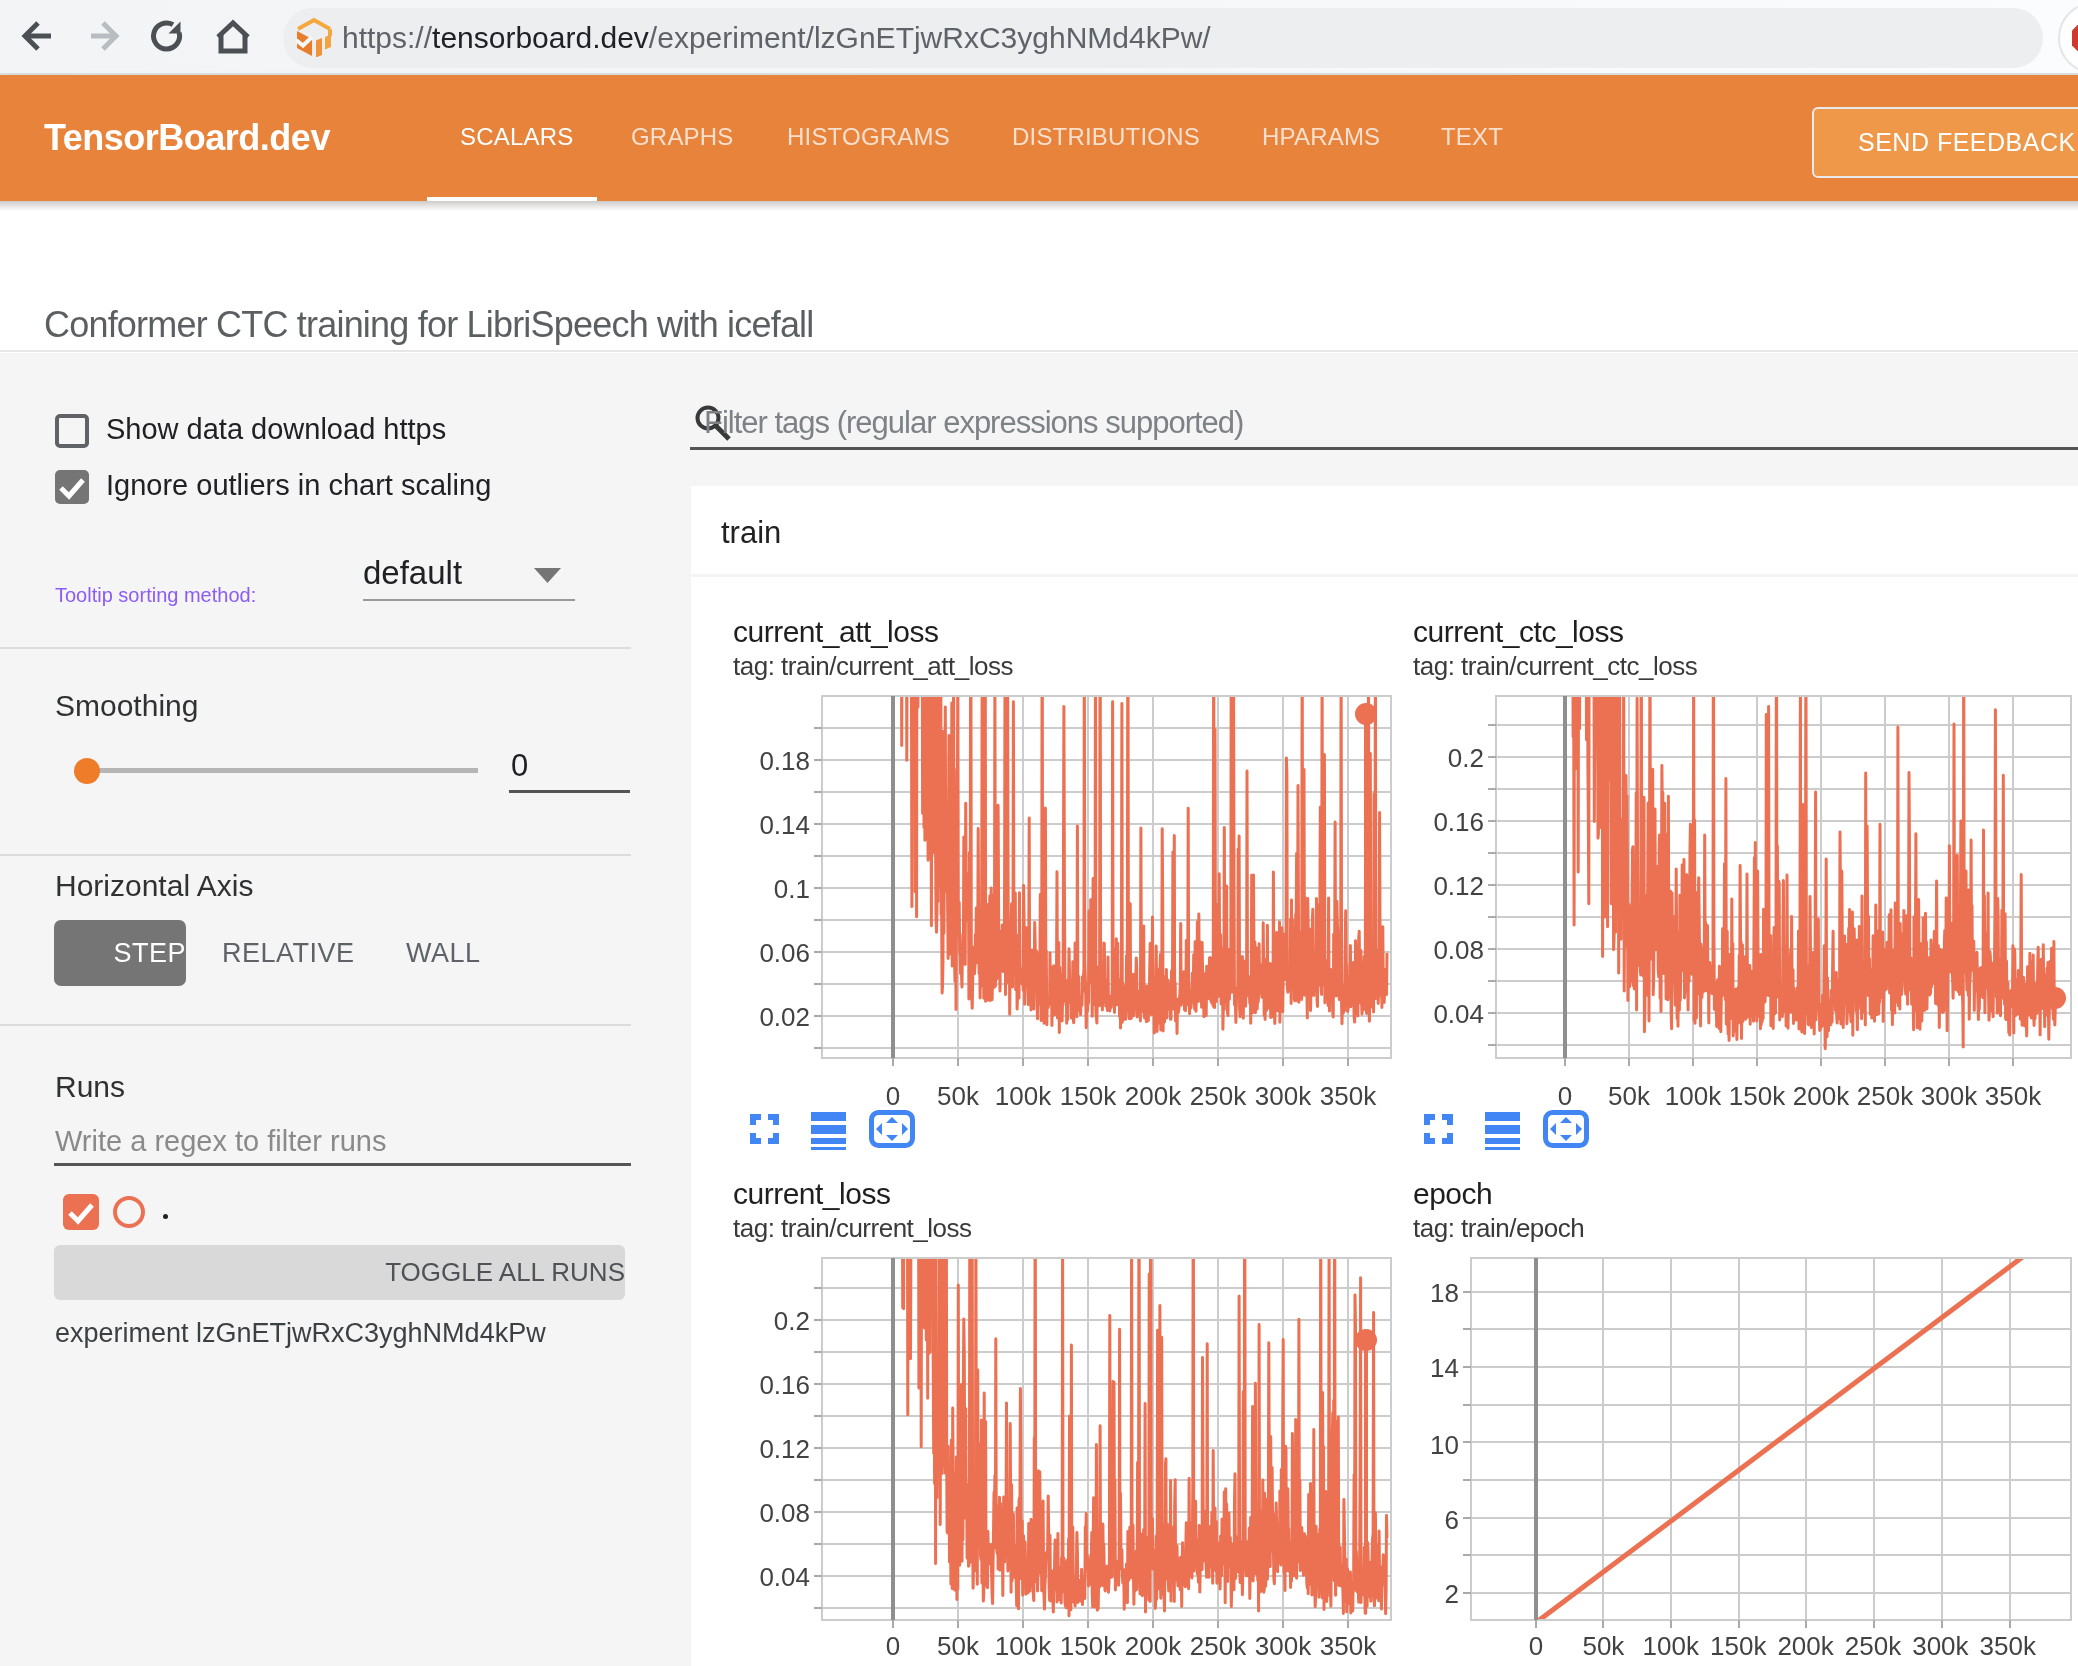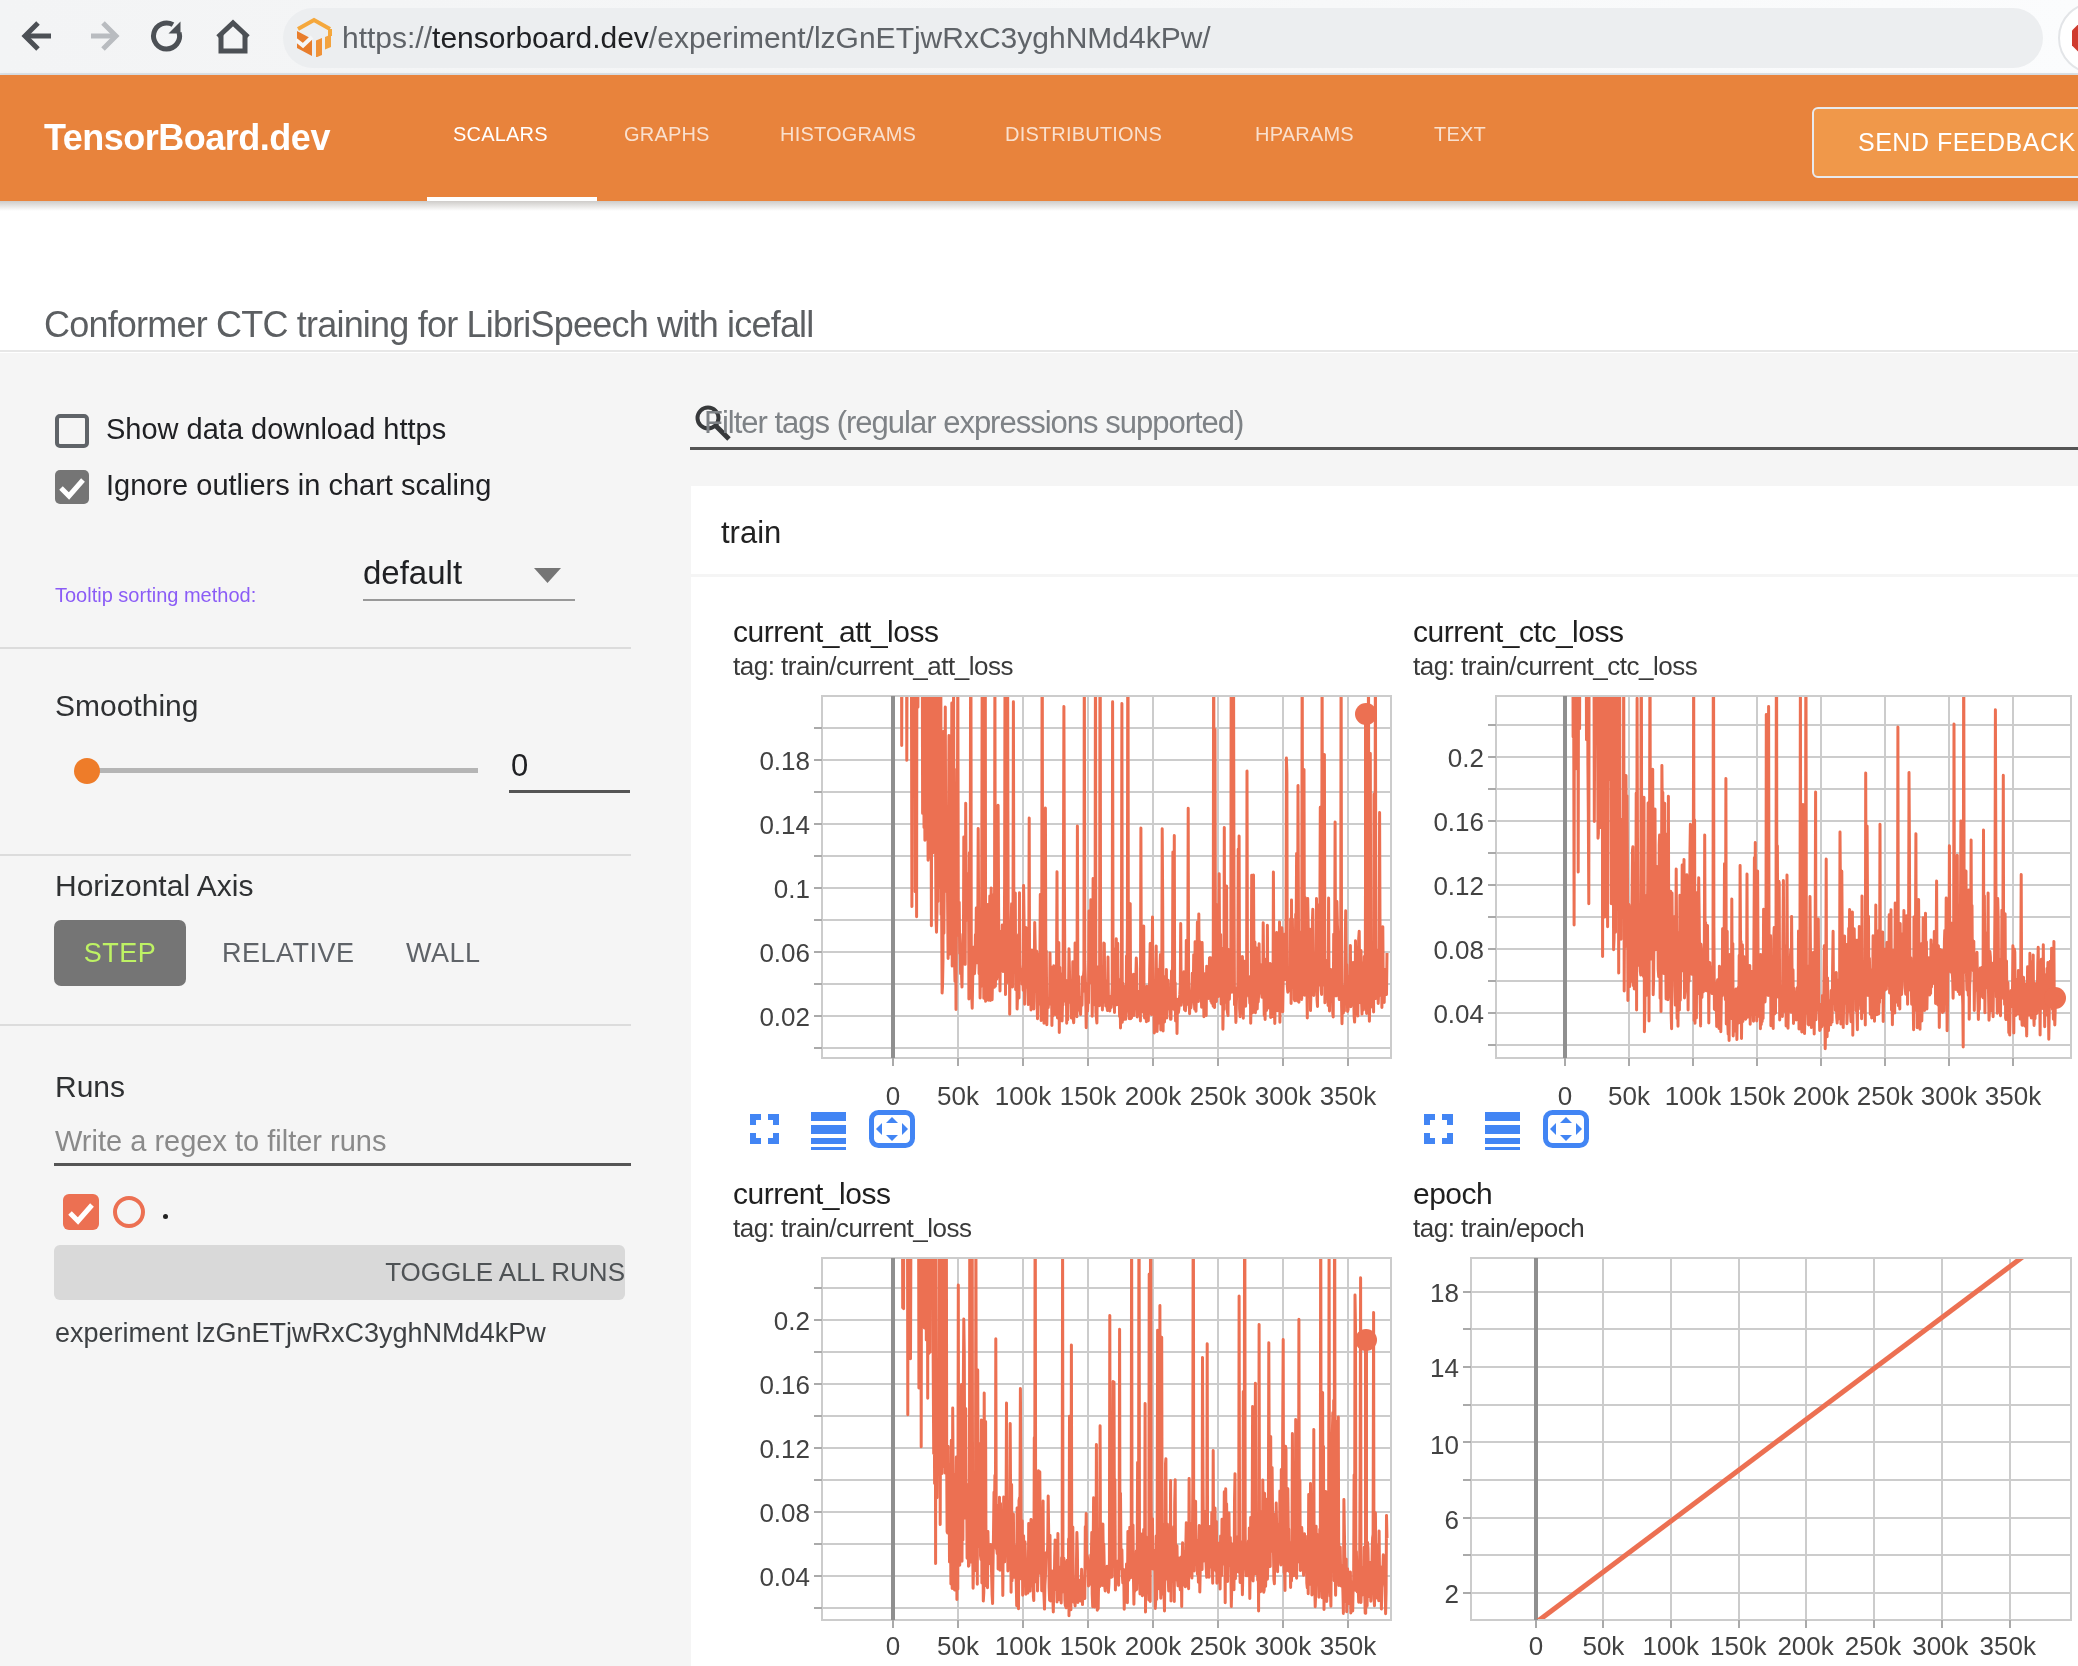--- a/index.html
+++ b/index.html
@@ -37,21 +37,21 @@
 <polygon points="29,20 35,17.5 35,30 29,32.5" fill="#f3a33f"></polygon>
 </svg>
 <div class="abs" style="left:342px;top:0;height:77px;line-height:75px;font-size:30px;white-space:nowrap">
 <span style="color:#5f6368">https://</span><span style="color:#202124">tensorboard.dev</span><span style="color:#5f6368">/experiment/lzGnETjwRxC3yghNMd4kPw/</span>
 </div>
 <div class="abs" style="left:2058px;top:2px;width:72px;height:72px;background:#fff;border:2px solid #e3e5e8;border-radius:50%"></div>
 <div class="abs" style="left:2072px;top:19px;width:38px;height:38px;background:#cf3a2e;clip-path:polygon(30% 0,70% 0,100% 30%,100% 70%,70% 100%,30% 100%,0 70%,0 30%)"></div>
 
 <div class="abs" style="left:0;top:75px;width:2078px;height:126px;background:#e8833c;box-shadow:0 4px 7px rgba(0,0,0,0.28)"></div>
 <div class="abs" style="left:44px;top:75px;height:126px;line-height:126px;font-size:36px;font-weight:bold;letter-spacing:-0.5px;color:#fff">TensorBoard.dev</div>
-<div class="abs" style="left:0;top:75px;width:1840px;height:126px;font-size:20px;letter-spacing:0.2px;color:rgba(255,255,255,0.75)">
+<div class="abs" style="left:7px;top:75px;width:1840px;height:126px;font-size:24px;letter-spacing:0.2px;color:rgba(255,255,255,0.75)">
   <span class="abs" style="left:453px;top:48px;color:#fff">SCALARS</span>
   <span class="abs" style="left:624px;top:48px">GRAPHS</span>
   <span class="abs" style="left:780px;top:48px">HISTOGRAMS</span>
   <span class="abs" style="left:1005px;top:48px">DISTRIBUTIONS</span>
   <span class="abs" style="left:1255px;top:48px">HPARAMS</span>
   <span class="abs" style="left:1434px;top:48px">TEXT</span>
 </div>
 <div class="abs" style="left:427px;top:197px;width:170px;height:4px;background:#fff"></div>
 <div class="abs" style="left:1812px;top:107px;width:330px;height:71px;background:#f0984a;border:2px solid #e8eaed;border-radius:6px;color:#fff;font-size:25px;letter-spacing:0.5px;line-height:67px;padding-left:44px;white-space:nowrap">SEND FEEDBACK</div>
 
@@ -80,21 +80,21 @@
 
 <div class="abs" style="left:55px;top:689px;font-size:30px;color:#2f3133">Smoothing</div>
 <div class="abs" style="left:85px;top:768px;width:393px;height:5px;background:#b5b5b5"></div>
 <div class="abs" style="left:74px;top:758px;width:26px;height:26px;background:#ee7c29;border-radius:50%"></div>
 <div class="abs" style="left:511px;top:748px;font-size:31px;color:#202124">0</div>
 <div class="abs" style="left:509px;top:790px;width:121px;height:3px;background:#555"></div>
 
 <div class="abs" style="left:0;top:854px;width:631px;height:2px;background:#dcdcdc"></div>
 
 <div class="abs" style="left:55px;top:869px;font-size:30px;color:#2f3133">Horizontal Axis</div>
-<div class="abs" style="left:54px;top:920px;width:132px;height:66px;background:#757575;border-radius:7px;color:#bef264;font-size:27px;text-align:center;line-height:66px;letter-spacing:0.5px">STEP</div>
+<div class="abs" style="left:54px;top:920px;width:132px;height:66px;background:#757575;border-radius:7px;color:#ffffff;font-size:27px;text-align:right;line-height:66px;letter-spacing:0.5px">STEP</div>
 <div class="abs" style="left:222px;top:938px;font-size:27px;color:#5f6368;letter-spacing:0.5px">RELATIVE</div>
 <div class="abs" style="left:406px;top:938px;font-size:27px;color:#5f6368;letter-spacing:0.5px">WALL</div>
 
 <div class="abs" style="left:0;top:1024px;width:631px;height:2px;background:#dcdcdc"></div>
 
 <div class="abs" style="left:55px;top:1070px;font-size:30px;color:#2f3133">Runs</div>
 <div class="abs" style="left:55px;top:1125px;font-size:29px;color:#8a8a8a">Write a regex to filter runs</div>
 <div class="abs" style="left:54px;top:1163px;width:577px;height:3px;background:#555"></div>
 
 <div class="abs" style="left:63px;top:1194px;width:36px;height:36px;background:#ec7052;border-radius:6px"></div>

